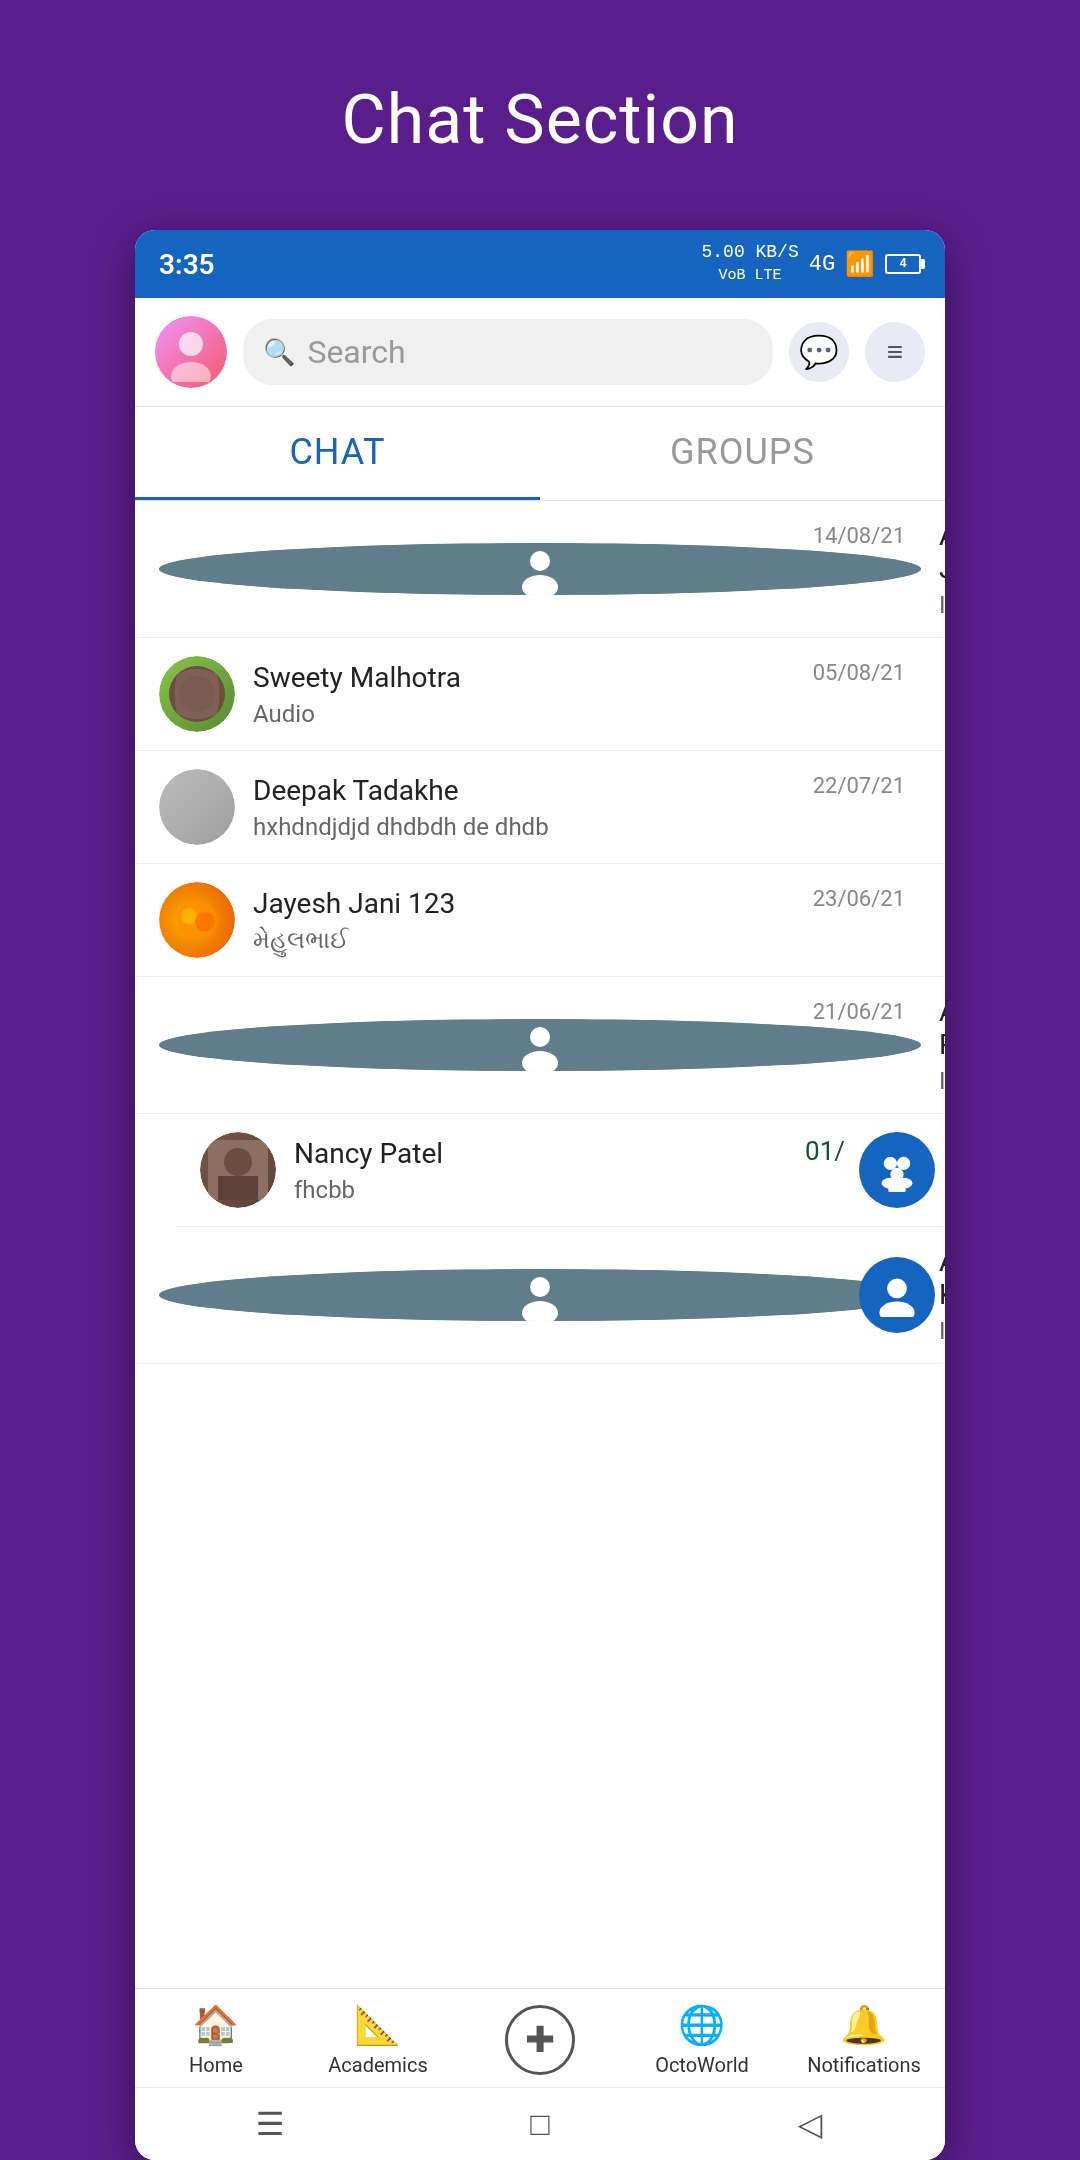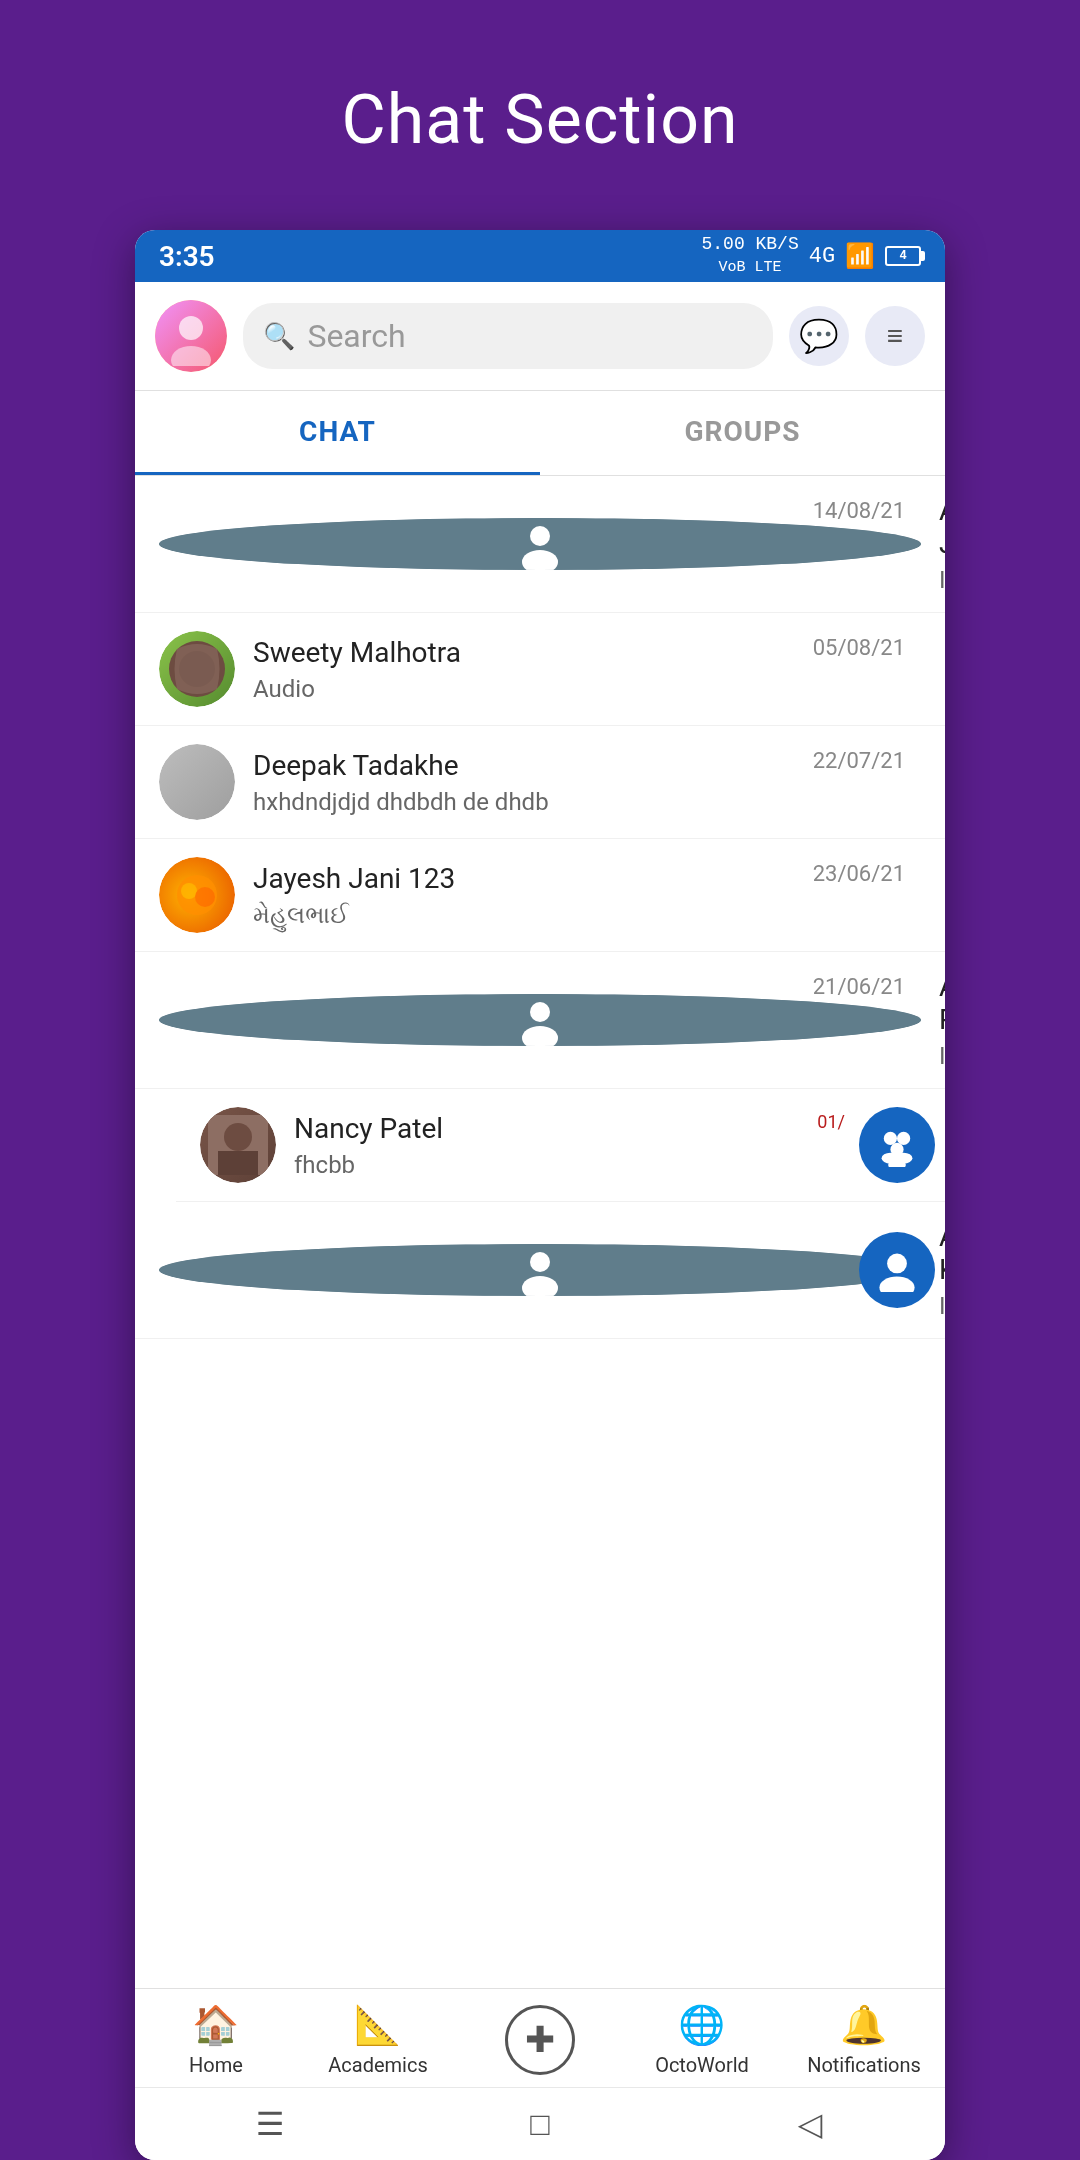--- a/index.html
+++ b/index.html
@@ -32,21 +32,21 @@
       flex: 1;
     }
     
     .status-bar {
       background: #1565c0;
       color: white;
       display: flex;
       align-items: center;
       justify-content: space-between;
       padding: 10px 24px;
-      height: 52px;
+      height: 68px;
     }
     .status-bar .time {
       font-size: 28px;
       font-weight: 600;
     }
     .battery-icon {
       display: inline-flex;
       align-items: center;
       justify-content: center;
       border: 2px solid white;
@@ -126,22 +126,22 @@
     }
     
     .tabs {
       display: flex;
       border-bottom: 1px solid #e0e0e0;
     }
     .tab {
       flex: 1;
       text-align: center;
       padding: 24px 0;
-      font-size: 28px;
-      font-weight: 700;
+      font-size: 36px;
+      font-weight: 400;
       cursor: pointer;
       color: #999;
       letter-spacing: 1px;
     }
     .tab.active {
       color: #1565c0;
       border-bottom: 3px solid #1565c0;
     }
     
     .chat-list {
@@ -379,21 +379,21 @@
             <rect width="60" height="60" fill="#8d6e63"></rect>
             <circle cx="30" cy="22" r="14" fill="#6d4c41"></circle>
             <rect x="10" y="36" width="40" height="24" fill="#5d4037"></rect>
           </svg>
         </div>
       </div>
       <div class="chat-content">
         <div class="chat-name">Nancy Patel</div>
         <div class="chat-message">fhcbb</div>
       </div>
-      <span class="chat-time" style="position:absolute;right:100px;top:22px;font-size:18px;color:#b91c1c;text-align:right;">01/</span>
+      <span class="chat-time" style="position:absolute;right:100px;top:22px;font-size:26px;color:#14532d;text-align:right;">01/</span>
 
       <div style="position:absolute;right:10px;top:50%;transform:translateY(-50%);width:76px;height:76px;border-radius:50%;background:#1565c0;display:flex;align-items:center;justify-content:center;z-index:2;">
         <svg viewBox="0 0 40 40" width="44" height="44" fill="white">
           <circle cx="14" cy="14" r="6"></circle>
           <circle cx="26" cy="14" r="6"></circle>
           <circle cx="20" cy="24" r="6"></circle>
           <ellipse cx="14" cy="32" rx="8" ry="5"></ellipse>
           <ellipse cx="26" cy="32" rx="8" ry="5"></ellipse>
           <ellipse cx="20" cy="38" rx="8" ry="5"></ellipse>
         </svg>

